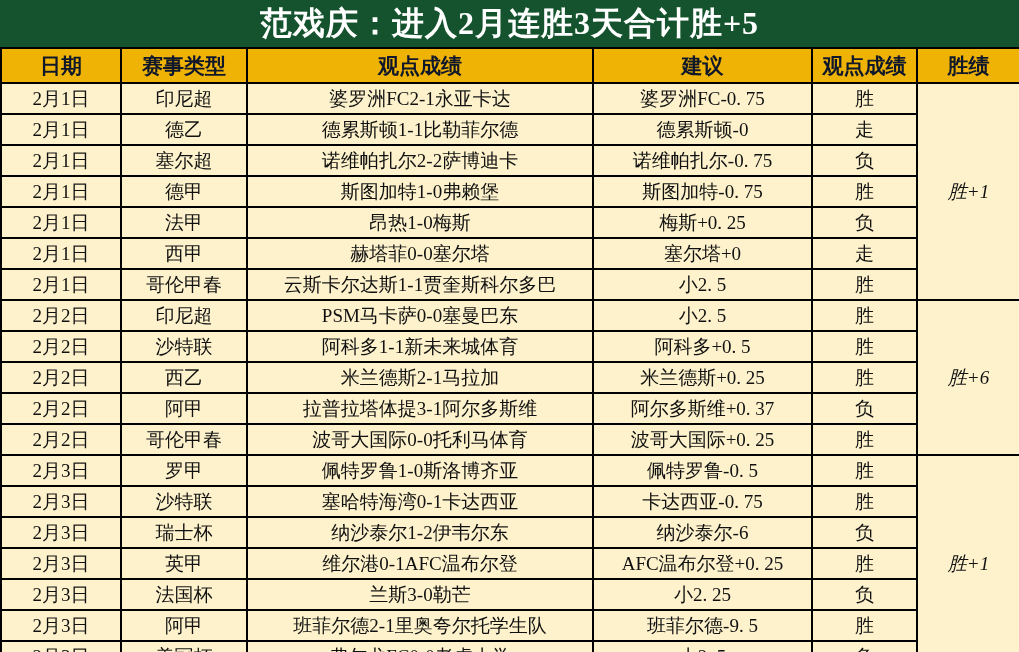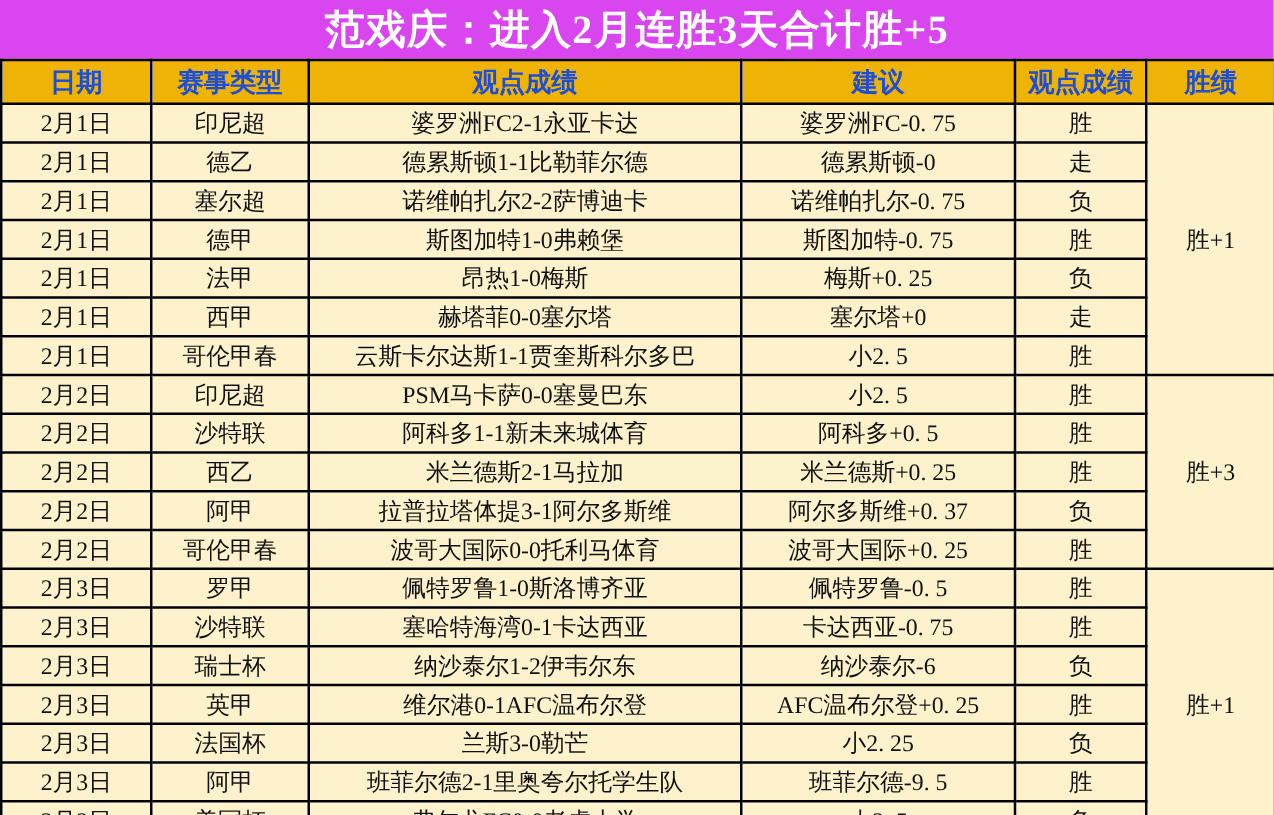--- a/index.html
+++ b/index.html
@@ -7,21 +7,21 @@
     padding: 0;
     width: 1019px;
     height: 652px;
     overflow: hidden;
     background: #ffffff;
     font-family: "Liberation Serif", "DejaVu Serif", serif;
   }
   .title-bar {
     width: 1019px;
     height: 47px;
-    background: #d946ef;
+    background: #14532d;
     display: flex;
     align-items: center;
     justify-content: center;
     box-sizing: border-box;
   }
   .title-text {
     color: #ffffff;
     font-size: 32px;
     font-weight: bold;
     letter-spacing: 1px;
@@ -36,39 +36,40 @@
   table.results th, table.results td {
     border: 2px solid #000000;
     text-align: center;
     vertical-align: middle;
     padding: 0;
     overflow: hidden;
     white-space: nowrap;
   }
   table.results th {
     background: #efb306;
-    color: #1d4ed8;
+    color: #0f172a;
     font-size: 21px;
     font-weight: bold;
     height: 33px;
   }
   table.results td {
     background: #fdf2cc;
     color: #111111;
     font-size: 19px;
     font-weight: normal;
     height: 29px;
   }
   td.result-red { color: #e60000; }
   td.streak {
     background: #c00202;
     color: #ffffff;
     font-size: 37px;
     font-weight: bold;
     border-right: none;
+    font-style: italic;
   }
   td.streak.last-streak { border-bottom: none; }
 </style>
 </head>
 <body>
 
 <div class="title-bar">
   <span class="title-text">范戏庆：进入2月连胜3天合计胜+5</span>
 </div>
 
@@ -141,21 +142,21 @@
         <td>云斯卡尔达斯1-1贾奎斯科尔多巴</td>
         <td>小2. 5</td>
         <td class="result-red">胜</td>
       </tr>
       <tr>
         <td>2月2日</td>
         <td>印尼超</td>
         <td>PSM马卡萨0-0塞曼巴东</td>
         <td>小2. 5</td>
         <td class="result-red">胜</td>
-        <td rowspan="5" class="streak">胜+3</td>
+        <td rowspan="5" class="streak">胜+6</td>
       </tr>
       <tr>
         <td>2月2日</td>
         <td>沙特联</td>
         <td>阿科多1-1新未来城体育</td>
         <td>阿科多+0. 5</td>
         <td class="result-red">胜</td>
       </tr>
       <tr>
         <td>2月2日</td>

